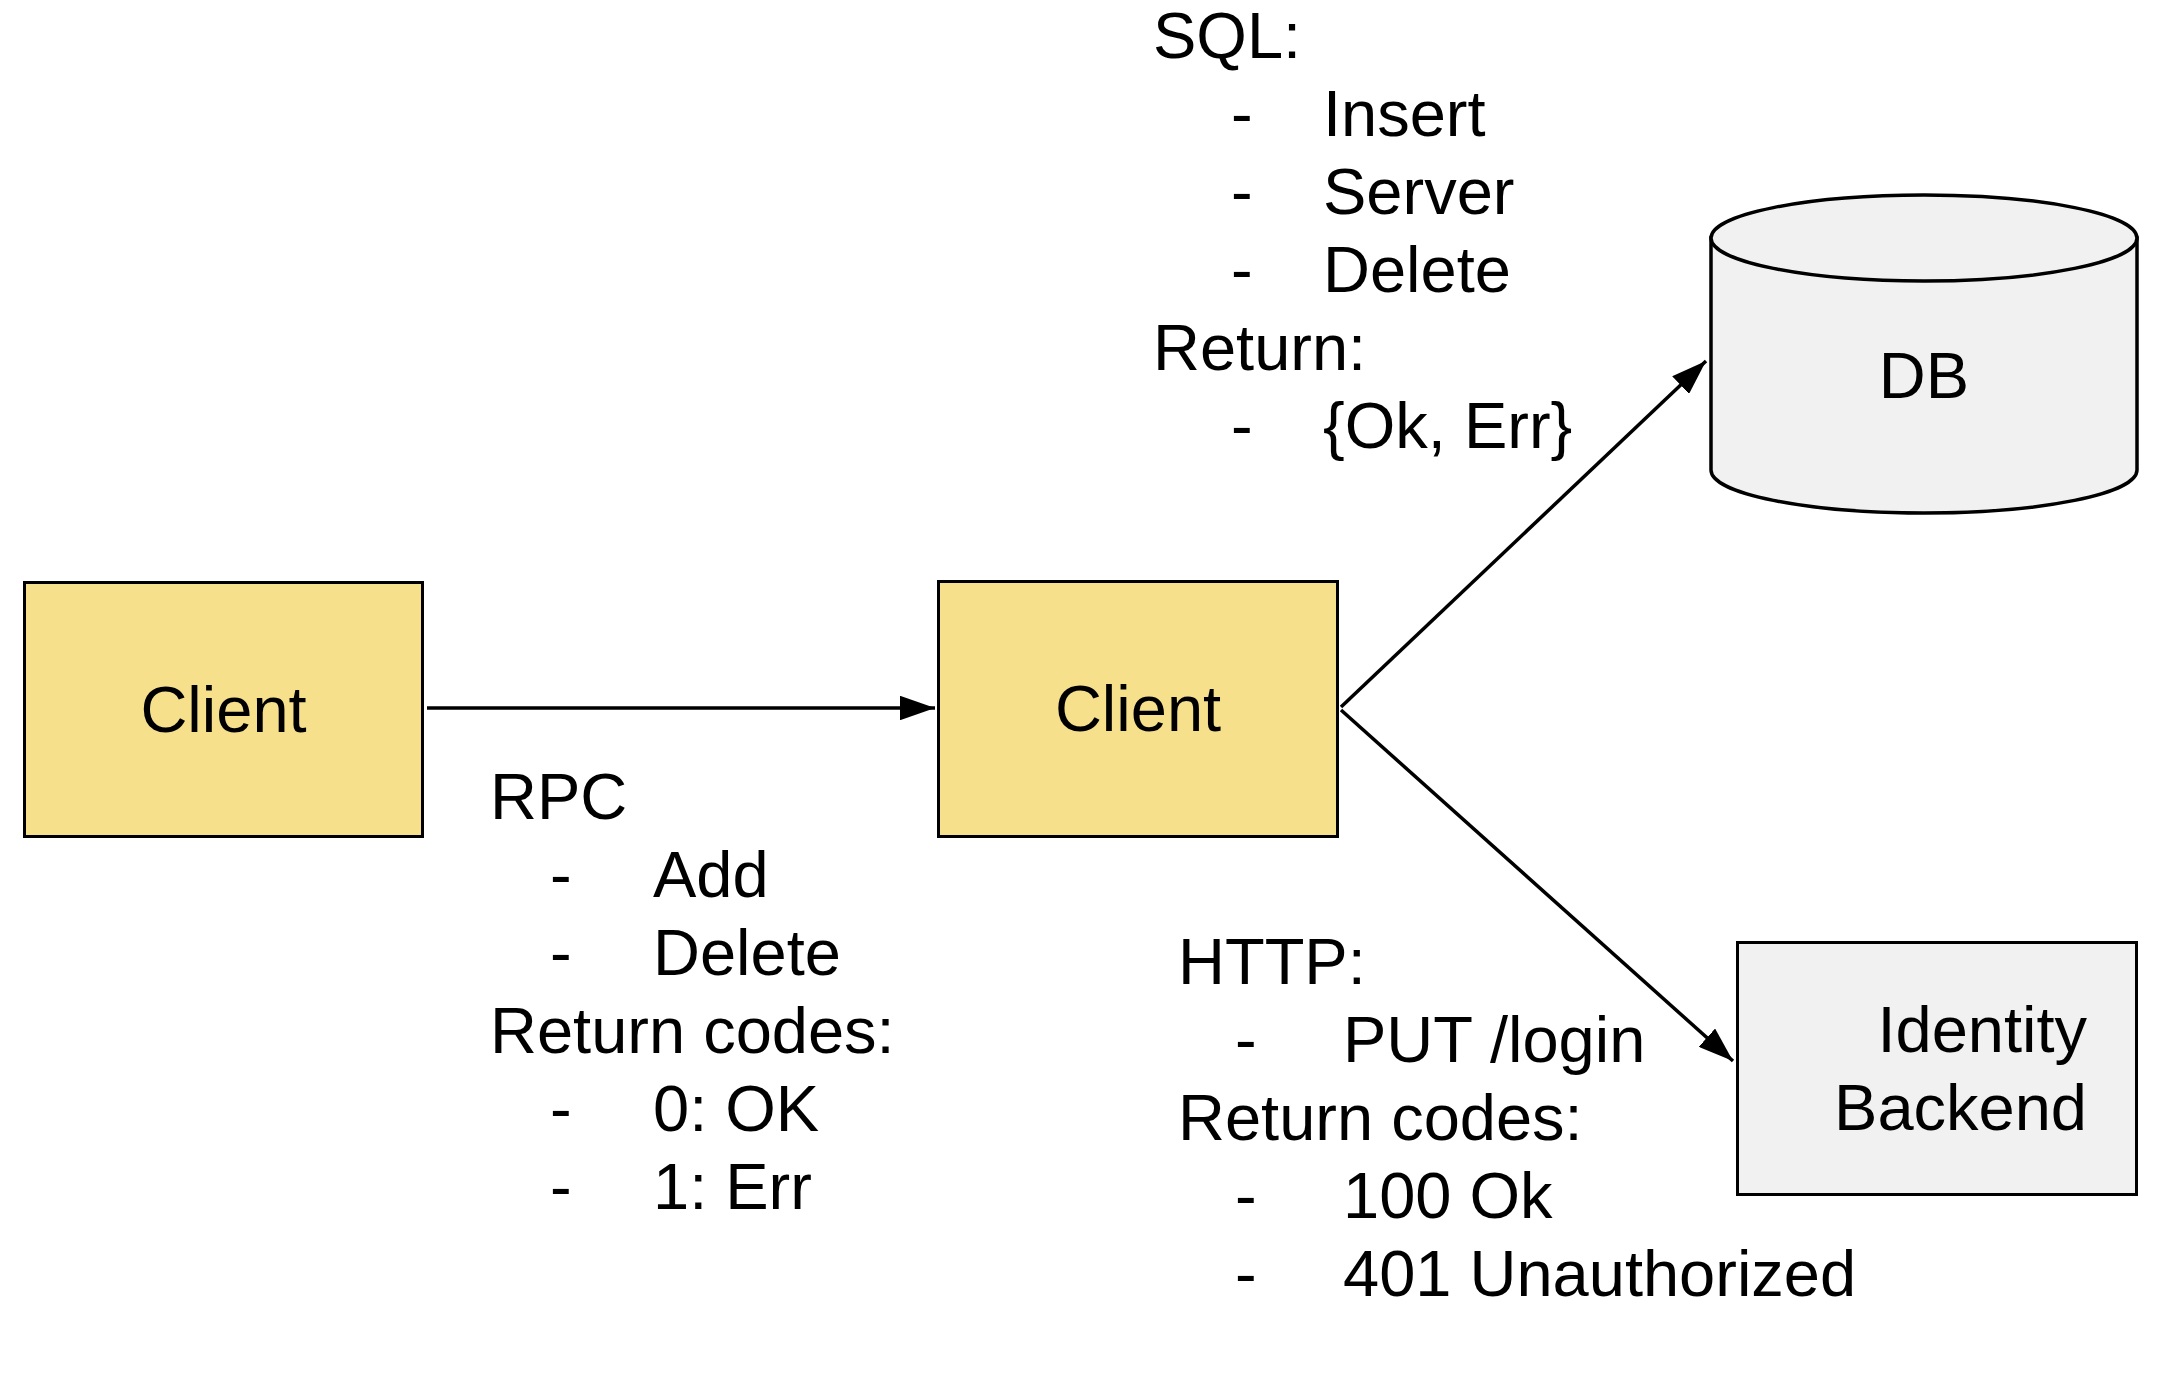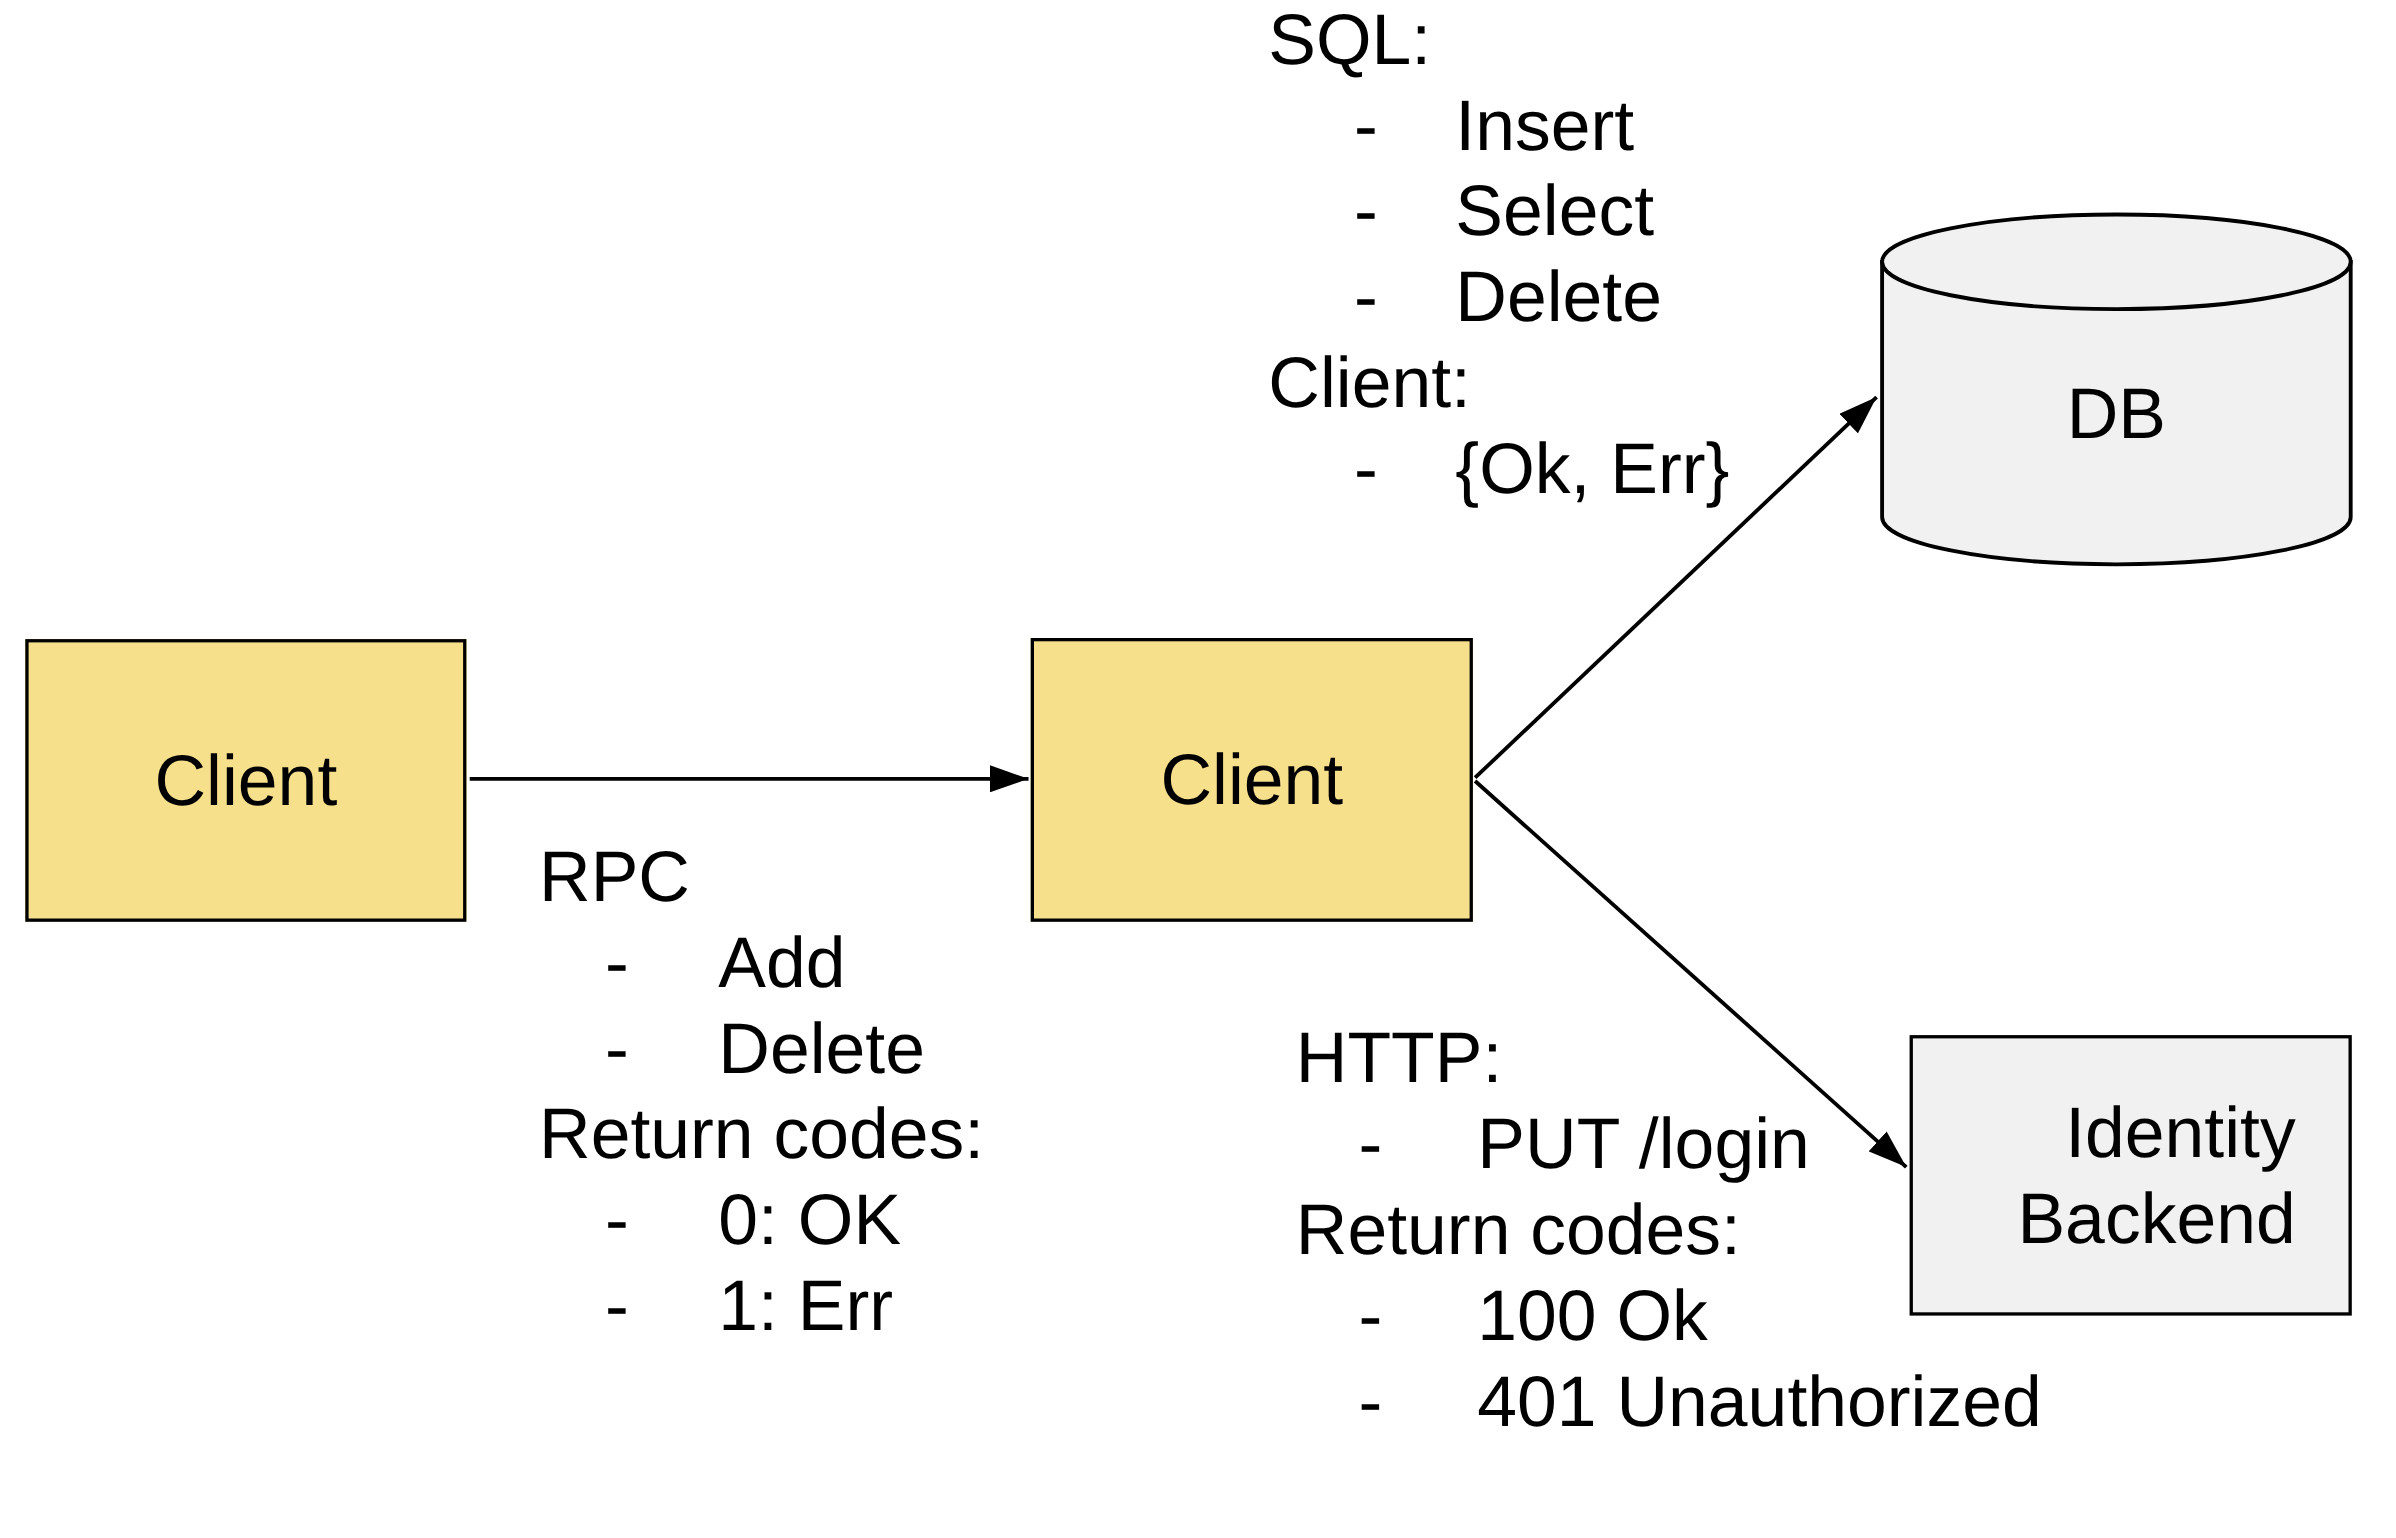--- a/index.html
+++ b/index.html
@@ -104,27 +104,27 @@
   <div class="db-label">DB</div>
 
   <div class="tblock tblock--sql">
     <div class="tline">
       <span class="txt">SQL:</span>
     </div>
     <div class="tline">
       <span class="dash">-</span><span class="txt">Insert</span>
     </div>
     <div class="tline">
-      <span class="dash">-</span><span class="txt">Select</span>
+      <span class="dash">-</span><span class="txt">Server</span>
     </div>
     <div class="tline">
       <span class="dash">-</span><span class="txt">Delete</span>
     </div>
     <div class="tline">
-      <span class="txt">Client:</span>
+      <span class="txt">Return:</span>
     </div>
     <div class="tline">
       <span class="dash">-</span><span class="txt">{Ok, Err}</span>
     </div>
   </div>
 
   <div class="tblock tblock--rpc">
     <div class="tline">
       <span class="txt">RPC</span>
     </div>

